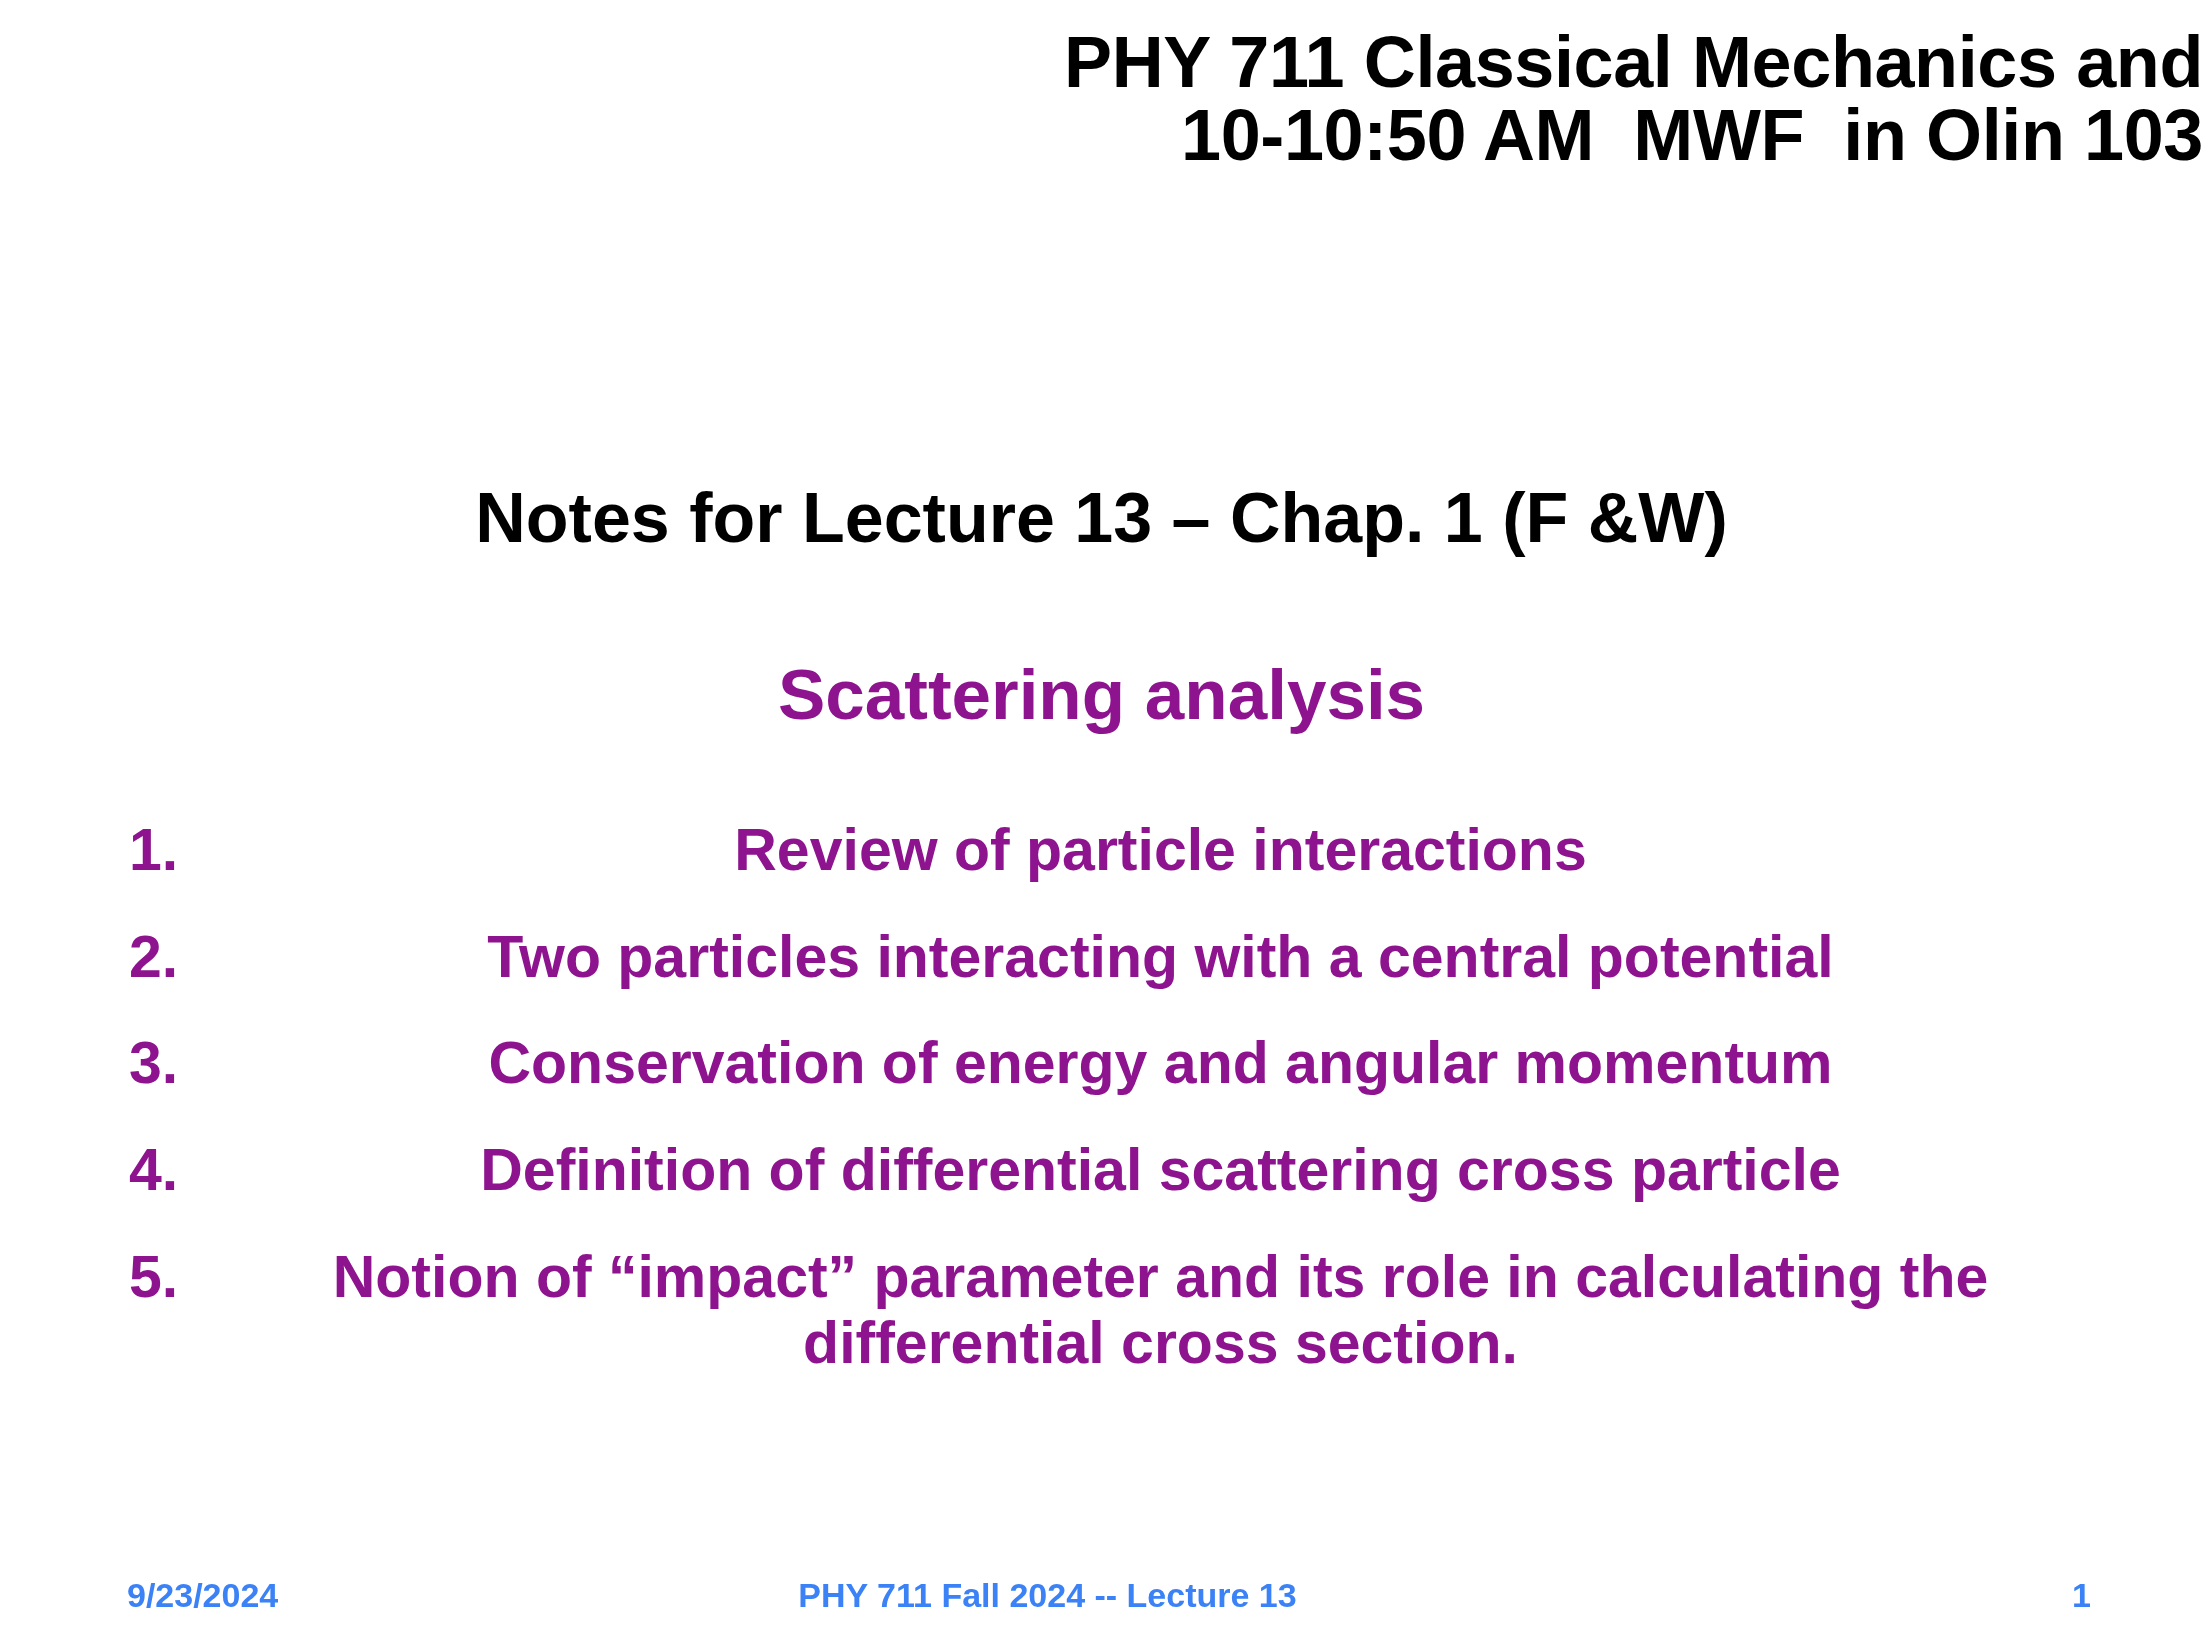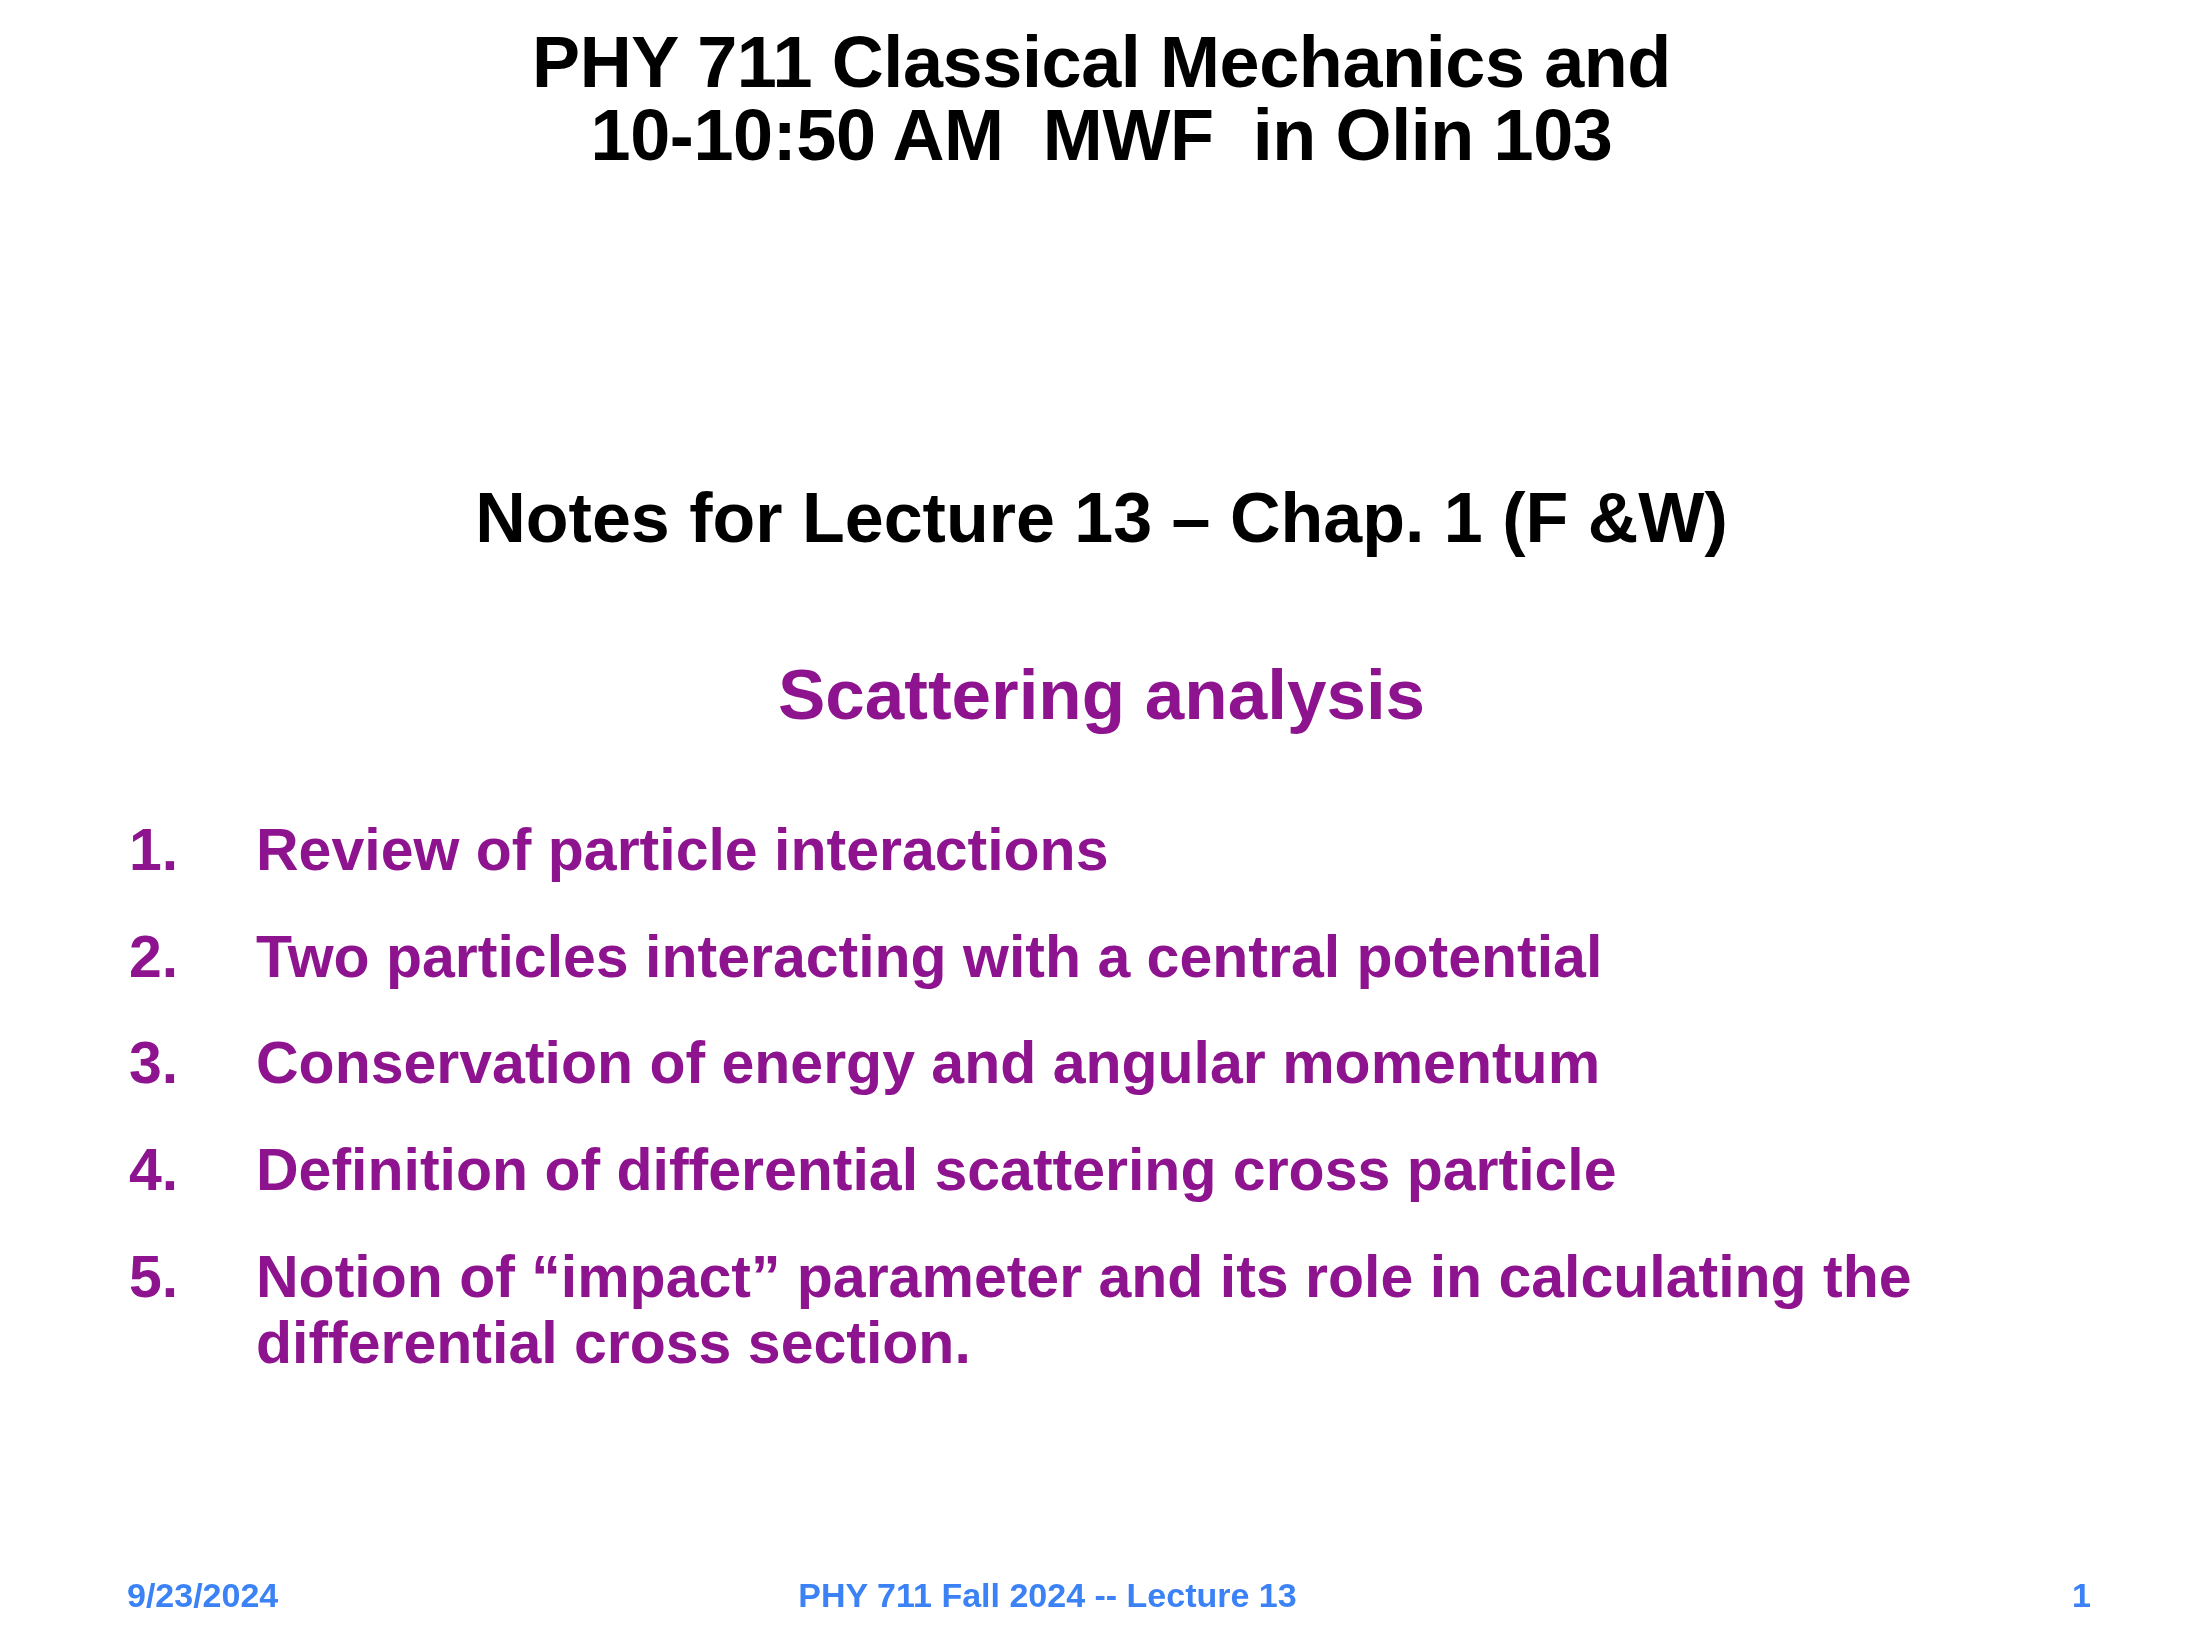--- a/index.html
+++ b/index.html
@@ -17,21 +17,21 @@
     overflow: hidden;
     box-sizing: border-box;
   }
 
   
   .title-block {
     position: absolute;
     left: 0;
     right: 0;
     top: 26px;
-    text-align: center;
+    text-align: right;
   }
   .title-line {
     color: #000000;
     font-weight: bold;
     font-size: 72px;
     line-height: 1.02;
     letter-spacing: -0.4px;
     white-space: pre;
   }
 
@@ -85,21 +85,21 @@
   .outline-item:last-child {
     margin-bottom: 0;
   }
   .item-number {
     flex: 0 0 auto;
     width: 127px;
     text-align: left;
   }
   .item-text {
     flex: 1 1 auto;
-    text-align: left;
+    text-align: center;
   }
 
   
   .footer {
     position: absolute;
     left: 0;
     right: 0;
     bottom: 33px;
     height: 48px;
     color: #3b82f6;

